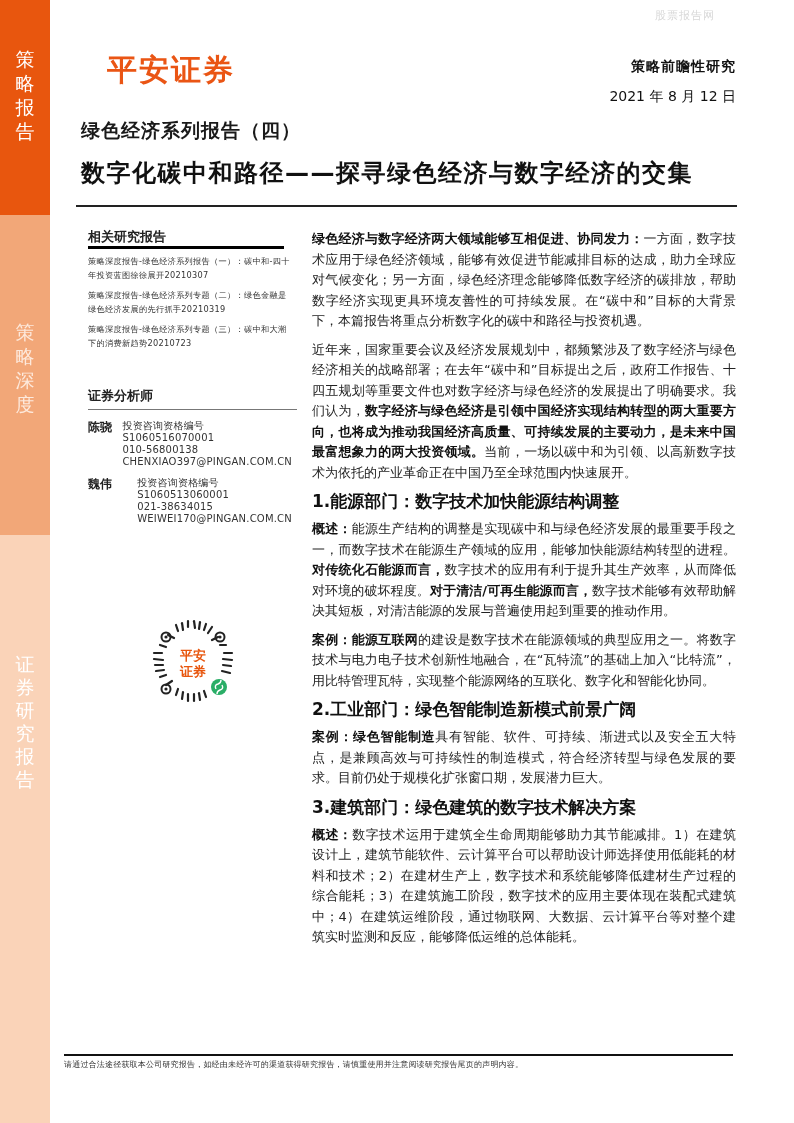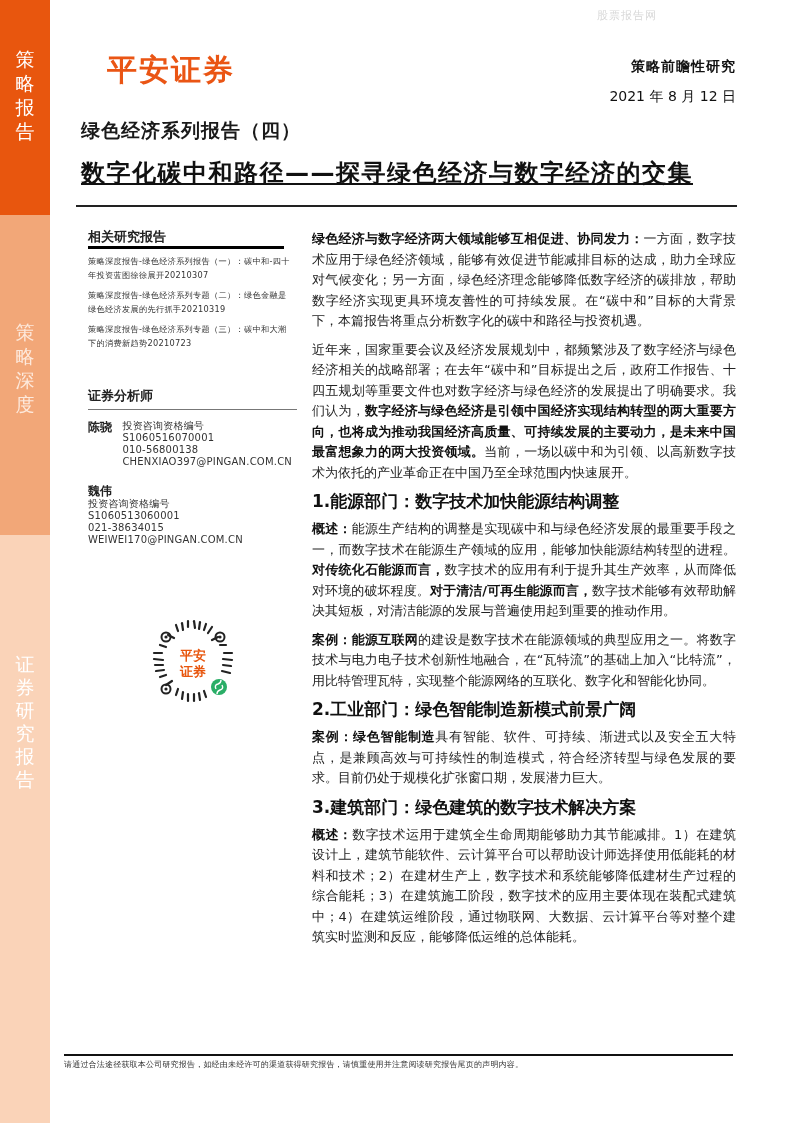--- a/index.html
+++ b/index.html
@@ -9,40 +9,40 @@
   
   .sidebar { position: absolute; left: 0; top: 0; width: 50px; height: 1123px; }
   .band { position: absolute; left: 0; width: 50px; display: flex; flex-direction: column; align-items: center; }
   .band span { display: block; font-size: 19px; line-height: 24px; text-align: center; }
   .band-1 { top: 0; height: 215px; background: #e8560e; color: #ffffff; padding-top: 47px; }
   .band-2 { top: 215px; height: 320px; background: #f2a778; color: #fde9dc; padding-top: 105px; }
   .band-3 { top: 535px; height: 588px; background: #fad3b8; color: #ffffff; padding-top: 118px; }
   .band-3 span { line-height: 23px; }
 
   
-  .watermark { position: absolute; left: 597px; top: 8px; font-size: 11px; color: #d8d8d8; letter-spacing: 1px; }
+  .watermark { position: absolute; left: 655px; top: 8px; font-size: 11px; color: #d8d8d8; letter-spacing: 1px; }
 
   
   .logo { position: absolute; left: 107px; top: 52px; font-size: 30px; font-weight: bold; color: #ea5514; letter-spacing: 2px; line-height: 36px; }
 
   .report-type { position: absolute; right: 58px; top: 58px; font-size: 14px; font-weight: bold; color: #111; letter-spacing: 1px; margin-left: 27px; }
   .report-date { position: absolute; right: 58px; top: 88px; font-size: 14px; color: #111; }
 
   .series-title { position: absolute; left: 81px; top: 118px; font-size: 19px; font-weight: bold; color: #1a1a1a; letter-spacing: 1px; }
-  .main-title { position: absolute; left: 81px; top: 157px; font-size: 24px; font-weight: bold; color: #111; letter-spacing: 1.5px; white-space: nowrap; text-decoration: underline; }
+  .main-title { position: absolute; left: 81px; top: 157px; font-size: 24px; font-weight: bold; color: #111; letter-spacing: 1.5px; white-space: nowrap; }
   .title-rule { position: absolute; left: 76px; top: 205px; width: 661px; height: 2px; background: #222; }
 
   
   .left-col { position: absolute; left: 88px; top: 229px; width: 204px; }
   .rel-head { font-size: 13px; font-weight: bold; color: #222; padding-bottom: 1px; border-bottom: 3px solid #000; width: 196px; line-height: 16px; }
   .rel-list { margin-top: 6px; }
   .rel-item { font-size: 8.2px; line-height: 13.5px; color: #333; margin-bottom: 7px; width: 204px; letter-spacing: 0.3px; }
   .ana-head { margin-top: 38px; font-size: 13px; font-weight: bold; color: #222; padding-bottom: 5px; border-bottom: 1px solid #777; width: 209px; line-height: 16px; }
   .analyst { display: flex; margin-top: 10px; }
-  .analyst + .analyst { margin-top: 16px; flex-direction: column; }
+  .analyst + .analyst { margin-top: 9px; }
   .ana-name { width: 53px; font-size: 12px; font-weight: bold; color: #222; line-height: 14px; }
   .ana-info { font-size: 10px; line-height: 12px; color: #333; letter-spacing: 0.2px; }
 
   
   .qr { position: absolute; left: 146px; top: 615px; width: 94px; height: 94px; }
 
   
   .body { position: absolute; left: 312px; top: 229px; width: 424px; font-size: 13px; line-height: 20.5px; color: #222; text-align: justify; }
   .para { margin-bottom: 8px; }
   .body b { font-weight: bold; color: #111; }

